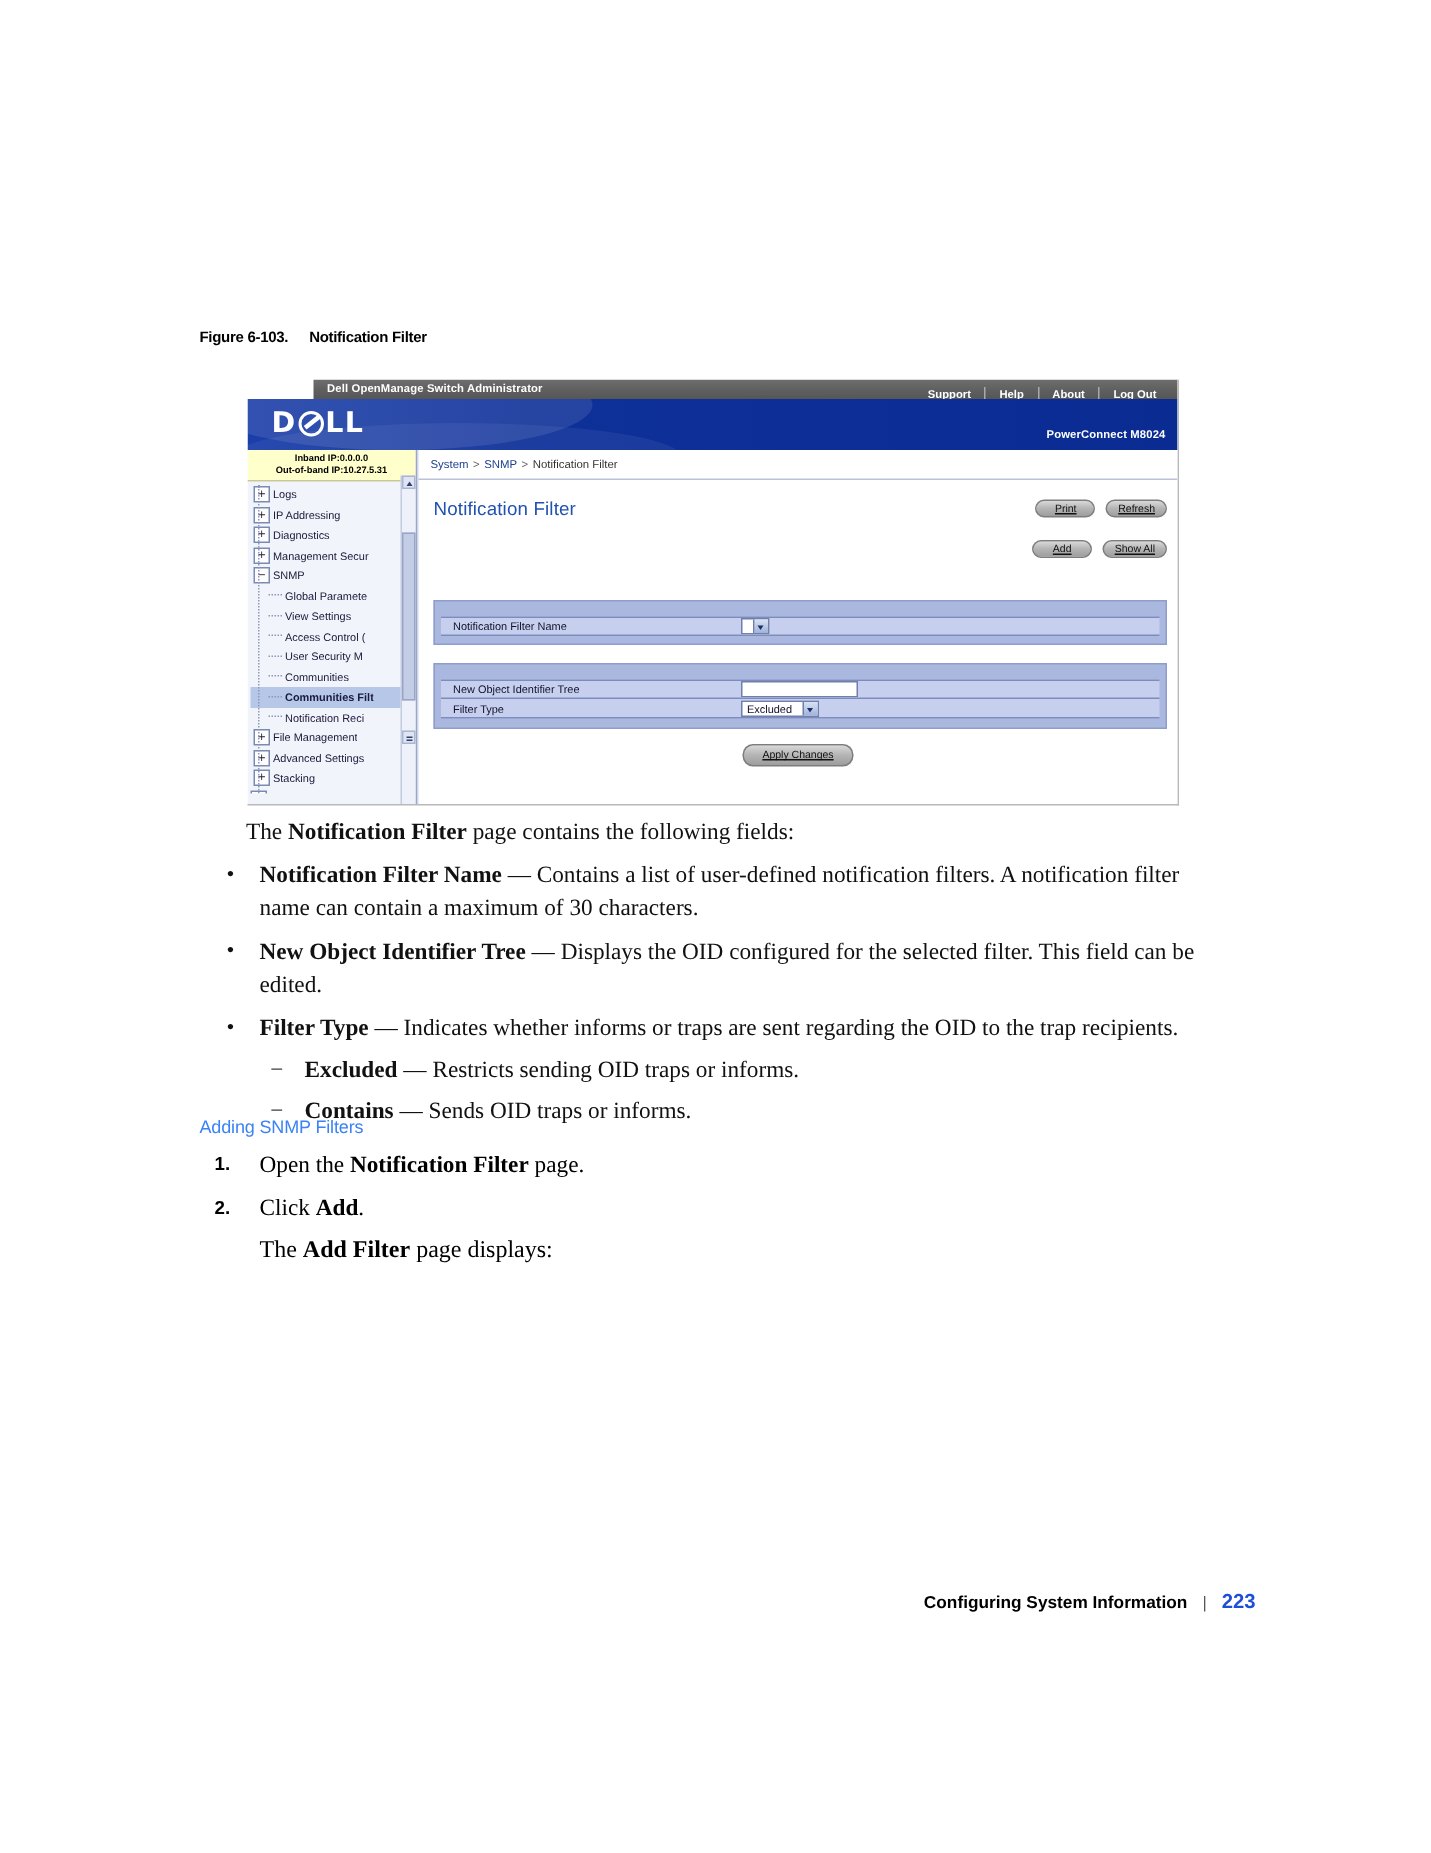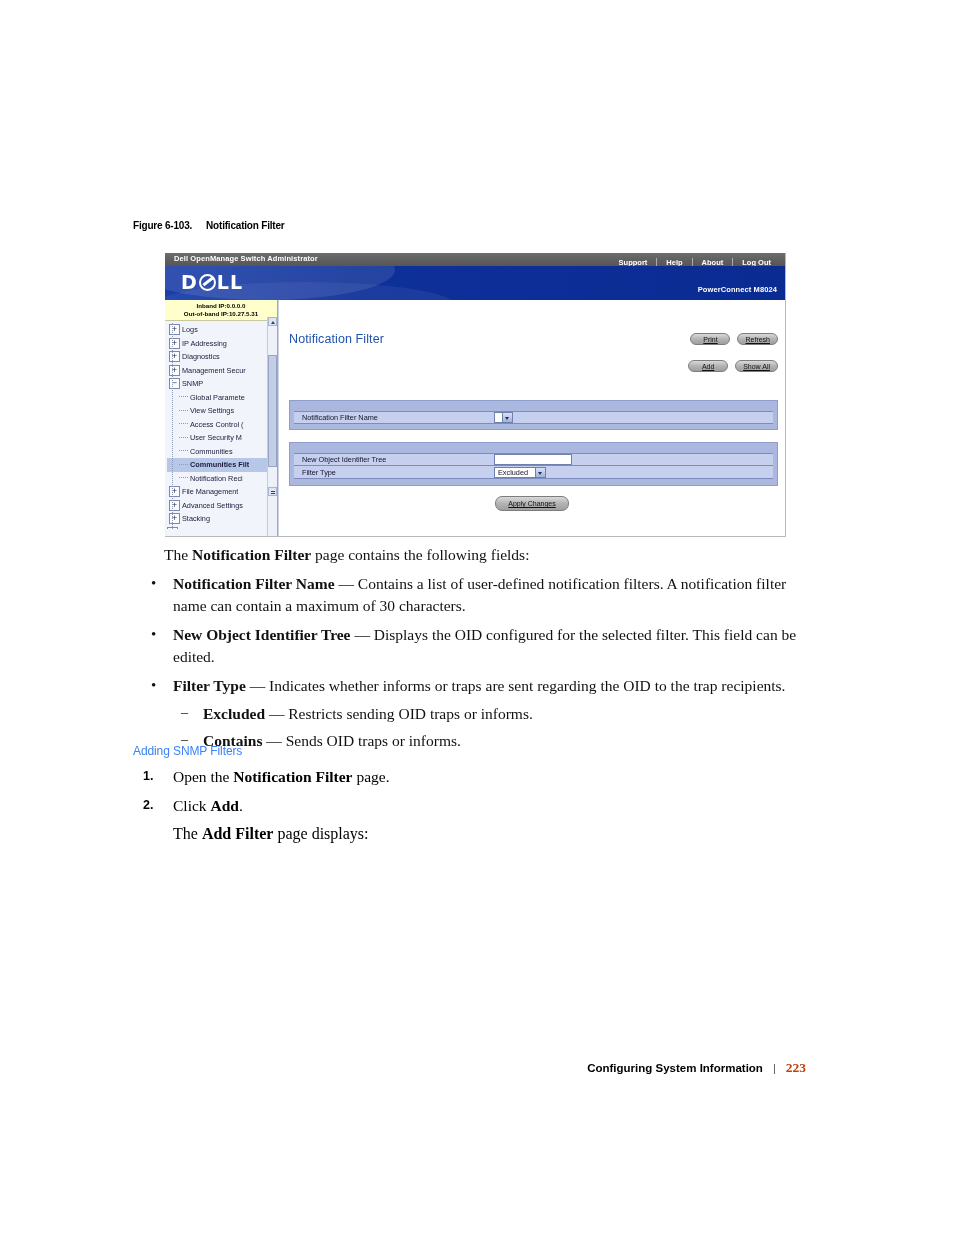--- a/index.html
+++ b/index.html
@@ -37,20 +37,21 @@
     border-right: 1px solid #b9b9b9;
     border-bottom: 1px solid #b9b9b9;
   }
 
   
   .shot-titlebar {
     position: relative;
     height: 13px;
     background: linear-gradient(to bottom,#6e6e6e 0%,#5f5f5f 55%,#565656 100%);
     color: #ffffff;
+    margin-left: 44px;
   }
   .shot-titlebar .app-name {
     position: absolute; left: 9px; top: 1px;
     font-size: 7.5px; font-weight: bold; letter-spacing: 0.1px;
     white-space: nowrap;
   }
   .shot-titlebar .top-links {
     position: absolute; right: 5px; top: 1px;
     font-size: 7.5px; font-weight: bold;
     display: flex; align-items: center; gap: 0px;
@@ -337,32 +338,32 @@
     position: absolute; left: 6px; top: 0;
     font-family: "Liberation Sans", sans-serif;
     font-weight: bold; font-size: 12.5px;
   }
   .step-cont {
     padding-left: 36px; font-size: 16px; line-height: 21.5px;
   }
 
   
   .footer {
-    position: absolute; right: 148px; top: 1060px;
+    position: absolute; right: 117px; top: 1060px;
     display: flex; align-items: baseline; gap: 0;
     font-family: "Liberation Sans", sans-serif;
   }
   .footer .chap {
     font-size: 11.5px; font-weight: bold; color: #000;
   }
   .footer .bar {
     margin: 0 10px; color: #555; font-size: 11px;
   }
   .footer .pg {
-    font-size: 13.5px; font-weight: bold; color: #c2410c; font-family: Liberation Serif, serif;
+    font-size: 13.5px; font-weight: bold; color: #1d4ed8;
   }
 </style>
 </head>
 <body>
 
 <div class="page">
 
   <div class="fig-caption">
     <span class="fig-num">Figure 6-103.</span><span>Notification Filter</span>
   </div>
@@ -470,20 +471,23 @@
             </div>
         </div>
         <div class="nav-scroll">
           <div class="arrow-up"></div>
           <div class="thumb"></div>
           <div class="arrow-dn"></div>
         </div>
       </div>
 
       <div class="content-col">
+        <div class="breadcrumb">
+          <span class="crumb">System</span><span class="gt">&gt;</span><span class="crumb">SNMP</span><span class="gt">&gt;</span><span class="crumb last">Notification Filter</span>
+        </div>
 
         <div class="page-title">Notification Filter</div>
 
         <div class="btn-row r1">
           <div class="btn"><span>Print</span></div>
           <div class="btn"><span>Refresh</span></div>
         </div>
         <div class="btn-row r2">
           <div class="btn"><span>Add</span></div>
           <div class="btn"><span>Show All</span></div>

